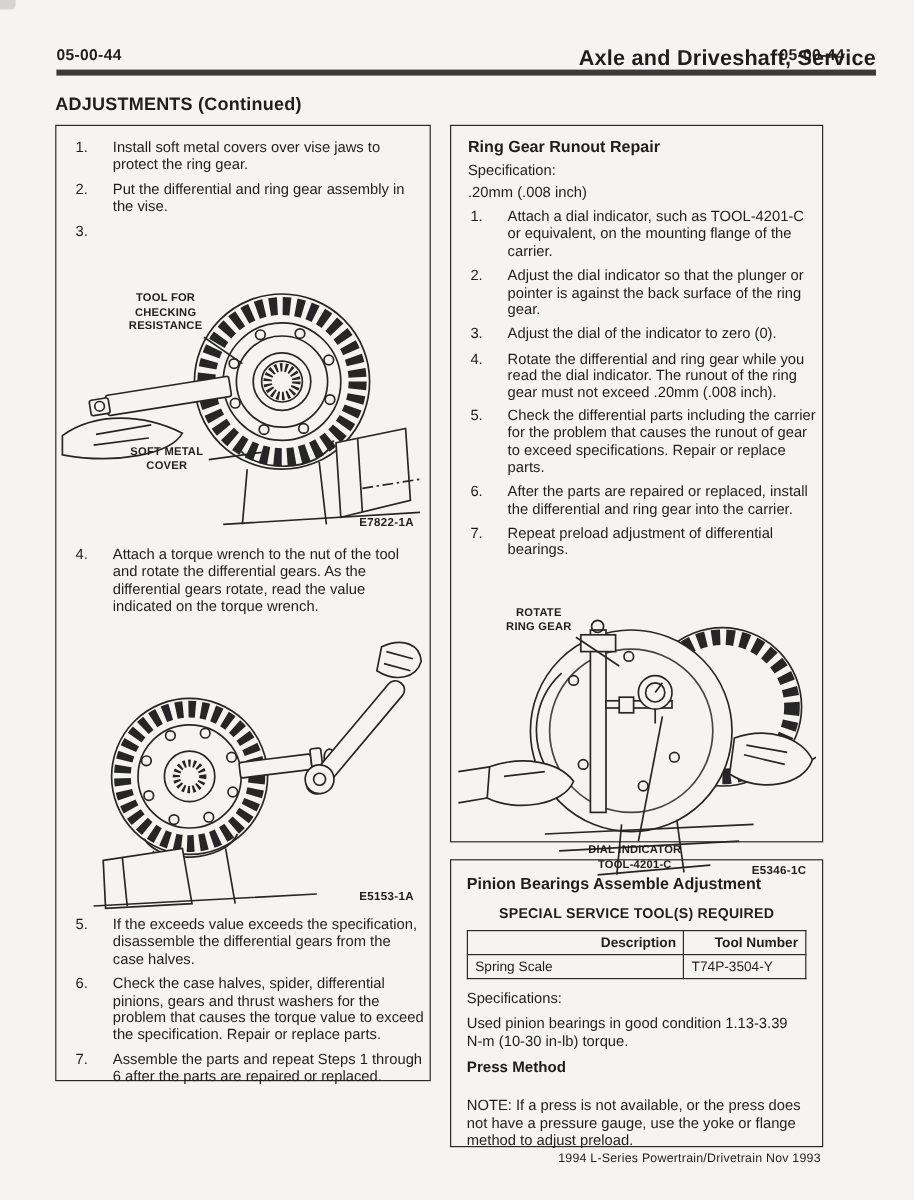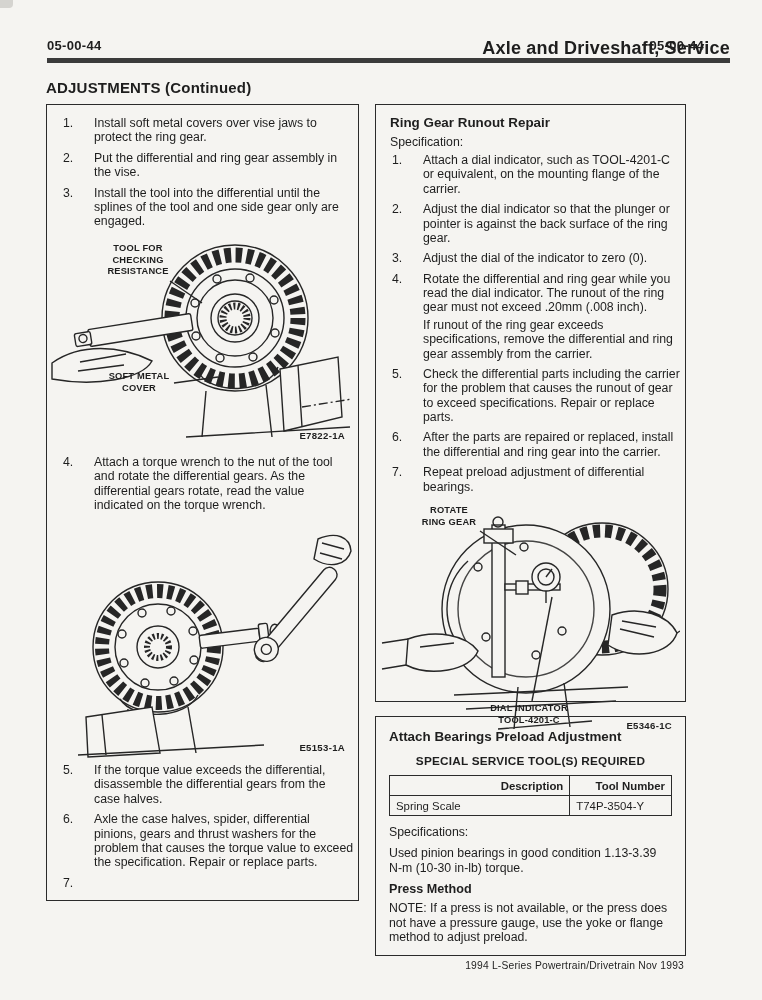--- a/index.html
+++ b/index.html
@@ -42,21 +42,21 @@
   
   .pb{padding:12px 13px 0 13px;}
   .pb-title{font-size:13.4px;font-weight:700;margin-bottom:10px;}
   .tbl-title{text-align:center;font-weight:700;font-size:11.8px;margin-bottom:7px;letter-spacing:.2px;}
   table.tools{border-collapse:collapse;margin-bottom:9px;}
   table.tools th,table.tools td{border:1.3px solid #2b2b2b;font-size:11.4px;padding:2px 6px;height:15px;}
   table.tools th{text-align:right;font-weight:700;}
   .col-desc{width:175px;}
   .col-tool{width:92px;}
   .spec-para{font-size:12.3px;line-height:1.17;margin-bottom:7px;}
-  .press{font-weight:700;font-size:12.6px;margin-bottom:5px;}
+  .press{font-weight:700;font-size:12.6px;margin-bottom:18px;}
   
   #footer{position:absolute;top:960px;left:375px;width:309px;text-align:right;font-size:10.3px;letter-spacing:.2px;}
   #corner-smudge{position:absolute;left:0;top:0;width:13px;height:8px;background:#9a9791;opacity:.35;border-radius:0 0 4px 0;}
 </style>
 </head>
 <body>
 
 <div id="corner-smudge"></div>
 
 <div id="hdr-left" class="hdr-code">05-00-44</div>
@@ -71,21 +71,20 @@
     <div class="step">
       <span class="num">1.</span>
       <span class="txt">Install soft metal covers over vise jaws to protect the ring gear.</span>
     </div>
     <div class="step">
       <span class="num">2.</span>
       <span class="txt">Put the differential and ring gear assembly in the vise.</span>
     </div>
     <div class="step">
       <span class="num">3.</span>
-      <span class="txt">Install the tool into the differential until the splines of the tool and one side gear only are engaged.</span>
     </div>
   </div>
 
   <div class="fig" style="left:3px;top:116px;width:303px;height:228px;">
     <svg width="303" height="228" viewBox="0 0 303 228">
       <circle class="teeth" cx="185" cy="97" r="63" stroke-width="15" stroke-dasharray="6.5 4.5"></circle>
       <circle class="ln" cx="185" cy="97" r="73"></circle>
       <circle class="ln" cx="185" cy="97" r="49"></circle>
       <circle class="ln" cx="185" cy="97" r="38" stroke-width="1"></circle>
       <circle class="ln fb" cx="225" cy="112" r="4"></circle>
@@ -160,54 +159,55 @@
       <path class="ln" d="M78,182 L72,226 M138,180 L146,226"></path>
       <path class="ln fb" d="M36,190 L102,180 L110,226 L38,230 Z"></path>
       <path class="ln" d="M52,188 L56,228 M28,228 L214,218"></path>
     </svg>
     <div class="fig-code" style="right:8px;bottom:6px;margin-left:36px;">E5153-1A</div>
   </div>
 
   <div class="steps" style="top:658px;">
     <div class="step">
       <span class="num">5.</span>
-      <span class="txt">If the torque value exceeds the differential, disassemble the differential gears from the case halves.</span>
+      <span class="txt">If the exceeds value exceeds the specification, disassemble the differential gears from the case halves.</span>
     </div>
     <div class="step">
       <span class="num">6.</span>
-      <span class="txt">Axle the case halves, spider, differential pinions, gears and thrust washers for the problem that causes the torque value to exceed the specification. Repair or replace parts.</span>
+      <span class="txt">Check the case halves, spider, differential pinions, gears and thrust washers for the problem that causes the torque value to exceed the specification. Repair or replace parts.</span>
     </div>
     <div class="step">
       <span class="num">7.</span>
+      <span class="txt">Assemble the parts and repeat Steps 1 through 6 after the parts are repaired or replaced.</span>
     </div>
   </div>
 </div>
 
 <div id="right-box" class="box">
   <div class="rg-text">
     <div class="panel-title">Ring Gear Runout Repair</div>
     <div class="spec-line">Specification:</div>
+    <div class="spec-line" style="margin-bottom:6px;">.20mm (.008 inch)</div>
 
     <div class="step">
       <span class="num">1.</span>
       <span class="txt">Attach a dial indicator, such as TOOL-4201-C or equivalent, on the mounting flange of the carrier.</span>
     </div>
     <div class="step">
       <span class="num">2.</span>
       <span class="txt">Adjust the dial indicator so that the plunger or pointer is against the back surface of the ring gear.</span>
     </div>
     <div class="step">
       <span class="num">3.</span>
       <span class="txt">Adjust the dial of the indicator to zero (0).</span>
     </div>
     <div class="step" style="margin-bottom:4px;">
       <span class="num">4.</span>
       <span class="txt">Rotate the differential and ring gear while you read the dial indicator. The runout of the ring gear must not exceed .20mm (.008 inch).</span>
     </div>
-    <div class="step-cont">If runout of the ring gear exceeds specifications, remove the differential and ring gear assembly from the carrier.</div>
     <div class="step">
       <span class="num">5.</span>
       <span class="txt">Check the differential parts including the carrier for the problem that causes the runout of gear to exceed specifications. Repair or replace parts.</span>
     </div>
     <div class="step">
       <span class="num">6.</span>
       <span class="txt">After the parts are repaired or replaced, install the differential and ring gear into the carrier.</span>
     </div>
     <div class="step">
       <span class="num">7.</span>
@@ -248,21 +248,21 @@
     <div class="fig-label" style="left:30px;top:8px;width:78px;">ROTATE
 RING GEAR</div>
     <div class="fig-label" style="left:84px;top:206px;width:130px;">DIAL INDICATOR
 TOOL-4201-C</div>
     <div class="fig-code" style="right:8px;bottom:8px;">E5346-1C</div>
   </div>
 </div>
 
 <div id="pinion-box" class="box">
   <div class="pb">
-    <div class="pb-title">Attach Bearings Preload Adjustment</div>
+    <div class="pb-title">Pinion Bearings Assemble Adjustment</div>
     <div class="tbl-title">SPECIAL SERVICE TOOL(S) REQUIRED</div>
     <table class="tools">
       <tbody>
           <tr>
         <th class="col-desc">Description</th>
         <th class="col-tool">Tool Number</th>
       </tr>
       <tr>
         <td>Spring Scale</td>
         <td>T74P-3504-Y</td>

